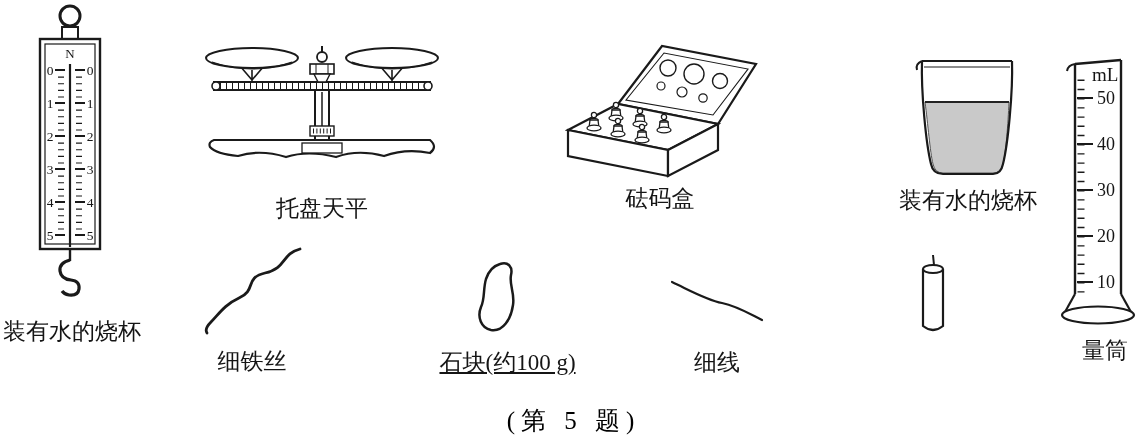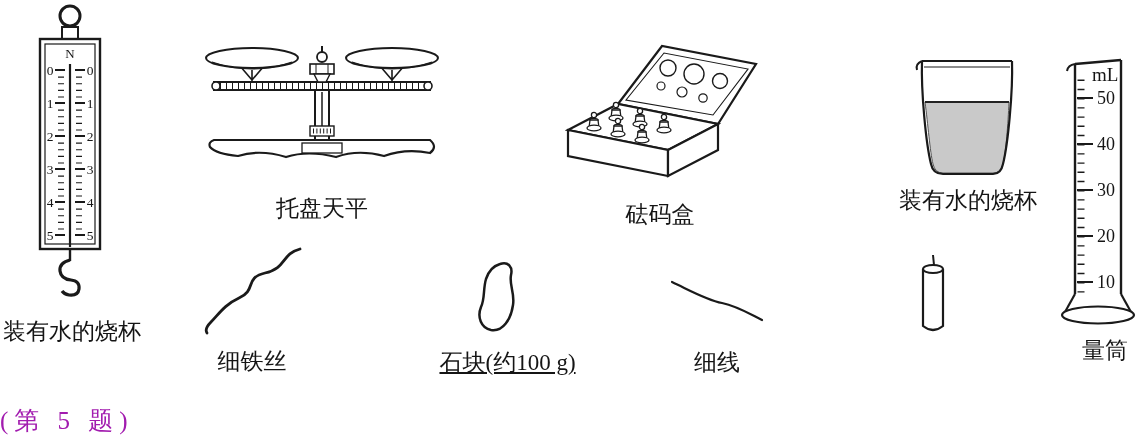--- a/index.html
+++ b/index.html
@@ -5,22 +5,22 @@
   html,body{margin:0;padding:0;background:#ffffff;}
   .stage{
     position:relative;width:1147px;height:445px;background:#ffffff;overflow:hidden;
     font-family:"Liberation Serif","DejaVu Serif",serif;
   }
   .item{position:absolute;display:flex;flex-direction:column;align-items:center;}
   .label{font-size:23px;color:#151515;white-space:nowrap;line-height:1.1;}
   svg{display:block;}
   svg text{font-family:"Liberation Serif","DejaVu Serif",serif;fill:#151515;}
   .caption{
-    position:absolute;top:404px;left:0;width:100%;text-align:left;
-    font-size:25px;letter-spacing:6px;color:#a21caf;
+    position:absolute;top:404px;left:0;width:100%;text-align:center;
+    font-size:25px;letter-spacing:6px;color:#000000;
   }
 </style>
 </head>
 <body>
 
 <div class="stage">
 
   <div class="item" style="left:6px;top:2px;width:132px;">
     <svg width="132" height="305" viewBox="0 0 132 305">
       <g fill="none" stroke="#1a1a1a">
@@ -106,21 +106,21 @@
         <polygon points="8,94 108,114 108,140 8,120" fill="#fff" stroke-width="2.2"></polygon>
         <polygon points="108,114 158,88 158,114 108,140" fill="#fff" stroke-width="2.2"></polygon>
       </g>
       <use href="#wt" x="56" y="82"></use>
       <use href="#wt" x="80" y="88"></use>
       <use href="#wt" x="104" y="94"></use>
       <use href="#wt" x="34" y="92"></use>
       <use href="#wt" x="58" y="98"></use>
       <use href="#wt" x="82" y="104"></use>
     </svg>
-    <div class="label" style="margin-top:24px;text-align:center;">砝码盒</div>
+    <div class="label" style="margin-top:8px;text-align:center;">砝码盒</div>
   </div>
 
   <div class="item" style="left:898px;top:52px;width:140px;">
     <svg width="120" height="130" viewBox="0 0 120 130">
       <path d="M17,50 L101,50 C100,72 98,100 95,112 Q93,121 85,121 L35,121 Q27,121 25,112 C22,100 20,72 17,50 Z" fill="#c9c9c9" stroke="#555" stroke-width="1"></path>
       <line x1="17" y1="50" x2="101" y2="50" stroke="#222" stroke-width="1.8"></line>
       <g fill="none" stroke="#1a1a1a">
         <line x1="14" y1="9" x2="104" y2="9" stroke-width="2.2"></line>
         <line x1="16" y1="15" x2="102" y2="15" stroke-width="1.1"></line>
         <path d="M14,9 Q7,12 9,18" stroke-width="2"></path>

